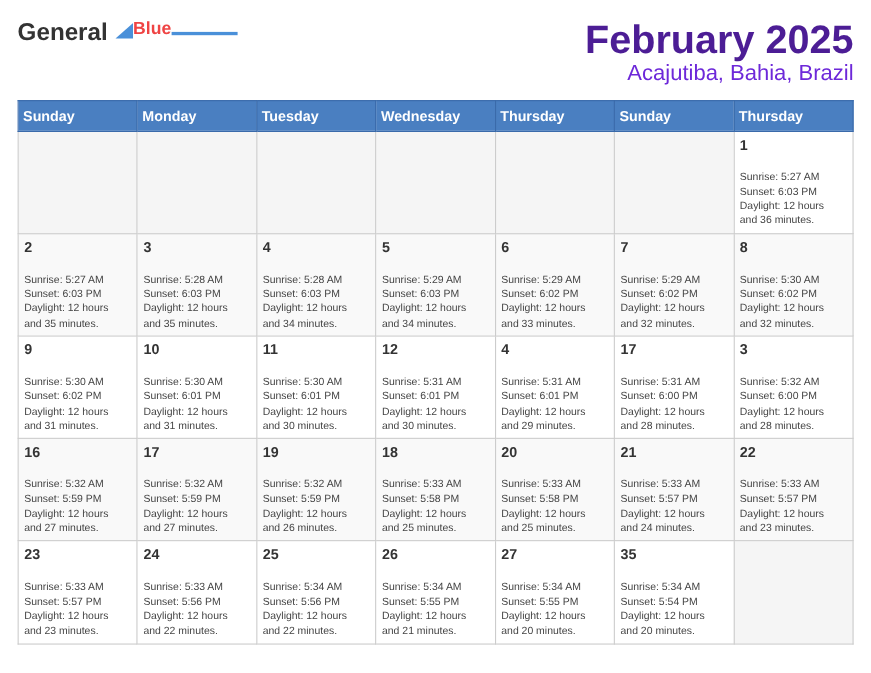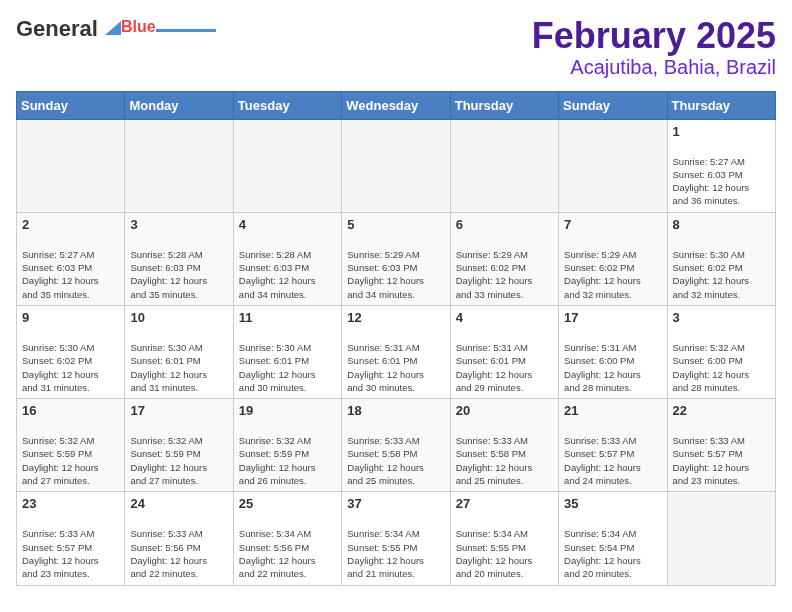--- a/index.html
+++ b/index.html
@@ -303,21 +303,21 @@
 and 22 minutes.</div>
         </td>
         <td>
           <span class="day-number">25</span>
           <div class="day-info" style="white-space: pre-line;">Sunrise: 5:34 AM
 Sunset: 5:56 PM
 Daylight: 12 hours
 and 22 minutes.</div>
         </td>
         <td>
-          <span class="day-number">37</span>
+          <span class="day-number">26</span>
           <div class="day-info" style="white-space: pre-line;">Sunrise: 5:34 AM
 Sunset: 5:55 PM
 Daylight: 12 hours
 and 21 minutes.</div>
         </td>
         <td>
           <span class="day-number">27</span>
           <div class="day-info" style="white-space: pre-line;">Sunrise: 5:34 AM
 Sunset: 5:55 PM
 Daylight: 12 hours

